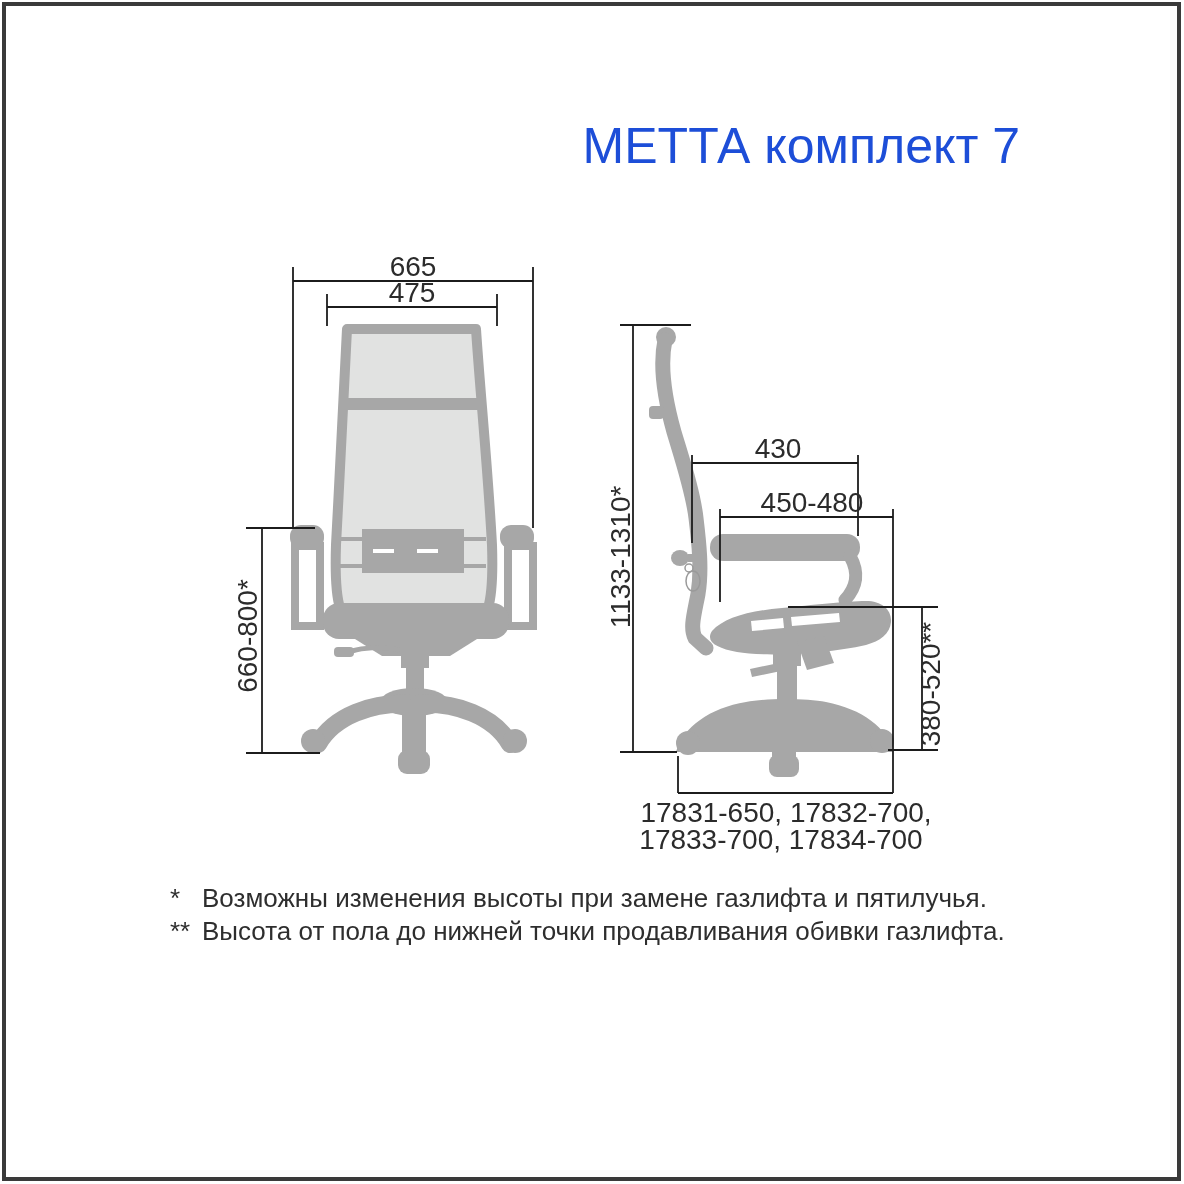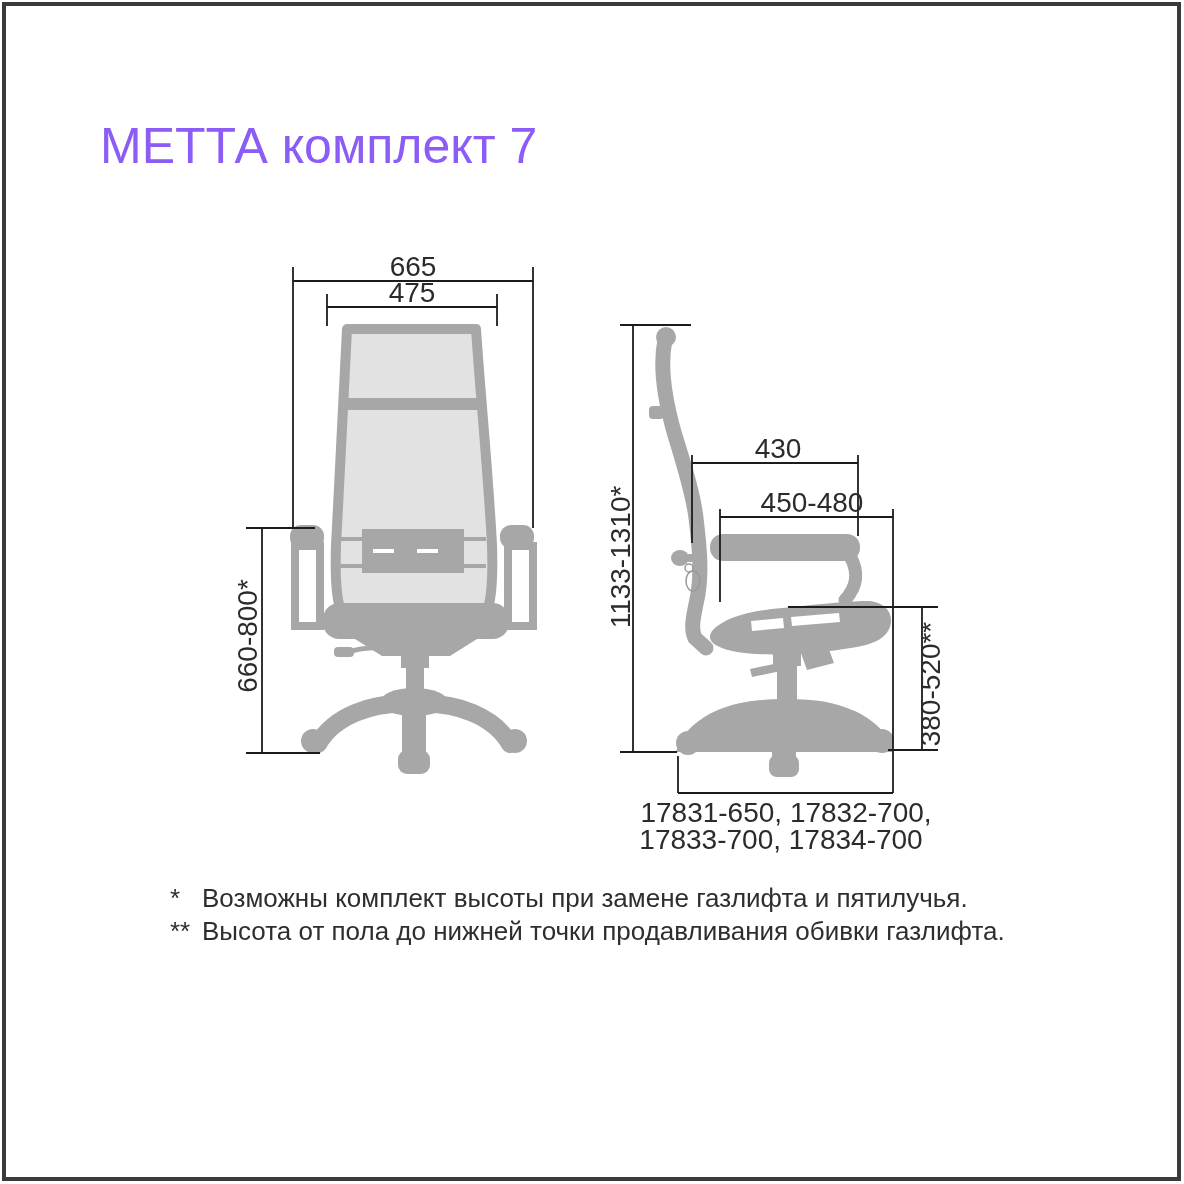--- a/index.html
+++ b/index.html
@@ -1,20 +1,20 @@
 <!DOCTYPE html>
 <html><head>
 <meta charset="utf-8">
 <style>
   html,body{margin:0;padding:0;background:#ffffff;}
   #page{position:relative;width:1184px;height:1184px;background:#ffffff;overflow:hidden;
         font-family:"Liberation Sans",sans-serif;color:#2b2b2b;}
   #frame{position:absolute;left:2px;top:2px;right:3px;bottom:3px;border:4px solid #3a3a3a;pointer-events:none;}
-  #title{position:absolute;left:100px;top:120px;width:920px;text-align:left;
-         font-size:50px;line-height:52px;color:#8b5cf6;letter-spacing:0px;white-space:nowrap;}
+  #title{position:absolute;left:100px;top:120px;width:920px;text-align:right;
+         font-size:50px;line-height:52px;color:#1d4ed8;letter-spacing:0px;white-space:nowrap;}
   svg{position:absolute;left:0;top:0;}
   svg text{font-family:"Liberation Sans",sans-serif;fill:#2b2b2b;font-size:28px;}
   .dim{stroke:#1c1c1c;stroke-width:1.8;fill:none;}
   .frame-gray{fill:#a7a7a7;}
   .mesh{fill:#e1e2e1;stroke:#a7a7a7;stroke-width:10;stroke-linejoin:round;}
   .tube{stroke:#a7a7a7;fill:none;}
   #footnotes{position:absolute;left:170px;top:882px;font-size:26px;line-height:33px;color:#2e2e2e;}
   .fn-row{white-space:nowrap;}
   .fn-marker{display:inline-block;width:32px;}
 </style>
@@ -147,19 +147,19 @@
         <path class="dim" d="M678,793 L893,793"></path>
         <path class="dim" d="M678,756 L678,793"></path>
         <text x="786" y="822" text-anchor="middle">17831-650, 17832-700,</text>
         <text x="781" y="849" text-anchor="middle">17833-700, 17834-700</text>
       </g>
     </g>
   </svg>
 
   <div id="footnotes">
     <div class="fn-row">
-      <span class="fn-marker">*</span><span>Возможны комплект высоты при замене газлифта и пятилучья.</span>
+      <span class="fn-marker">*</span><span>Возможны изменения высоты при замене газлифта и пятилучья.</span>
     </div>
     <div class="fn-row">
       <span class="fn-marker">**</span><span>Высота от пола до нижней точки продавливания обивки газлифта.</span>
     </div>
   </div>
 </div>
 
 </body></html>

